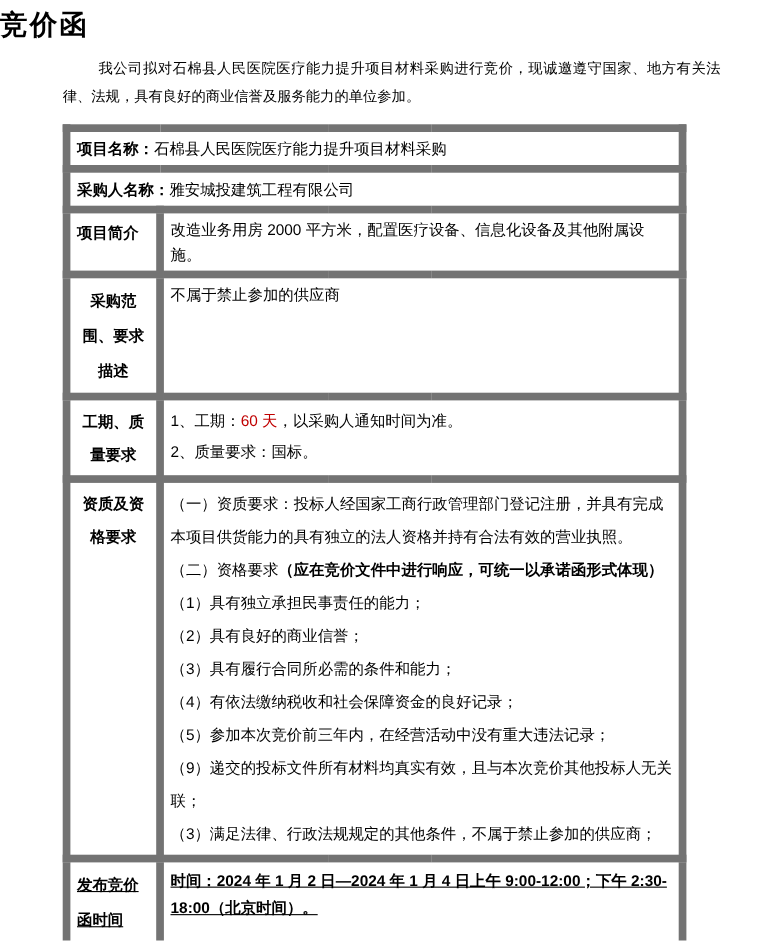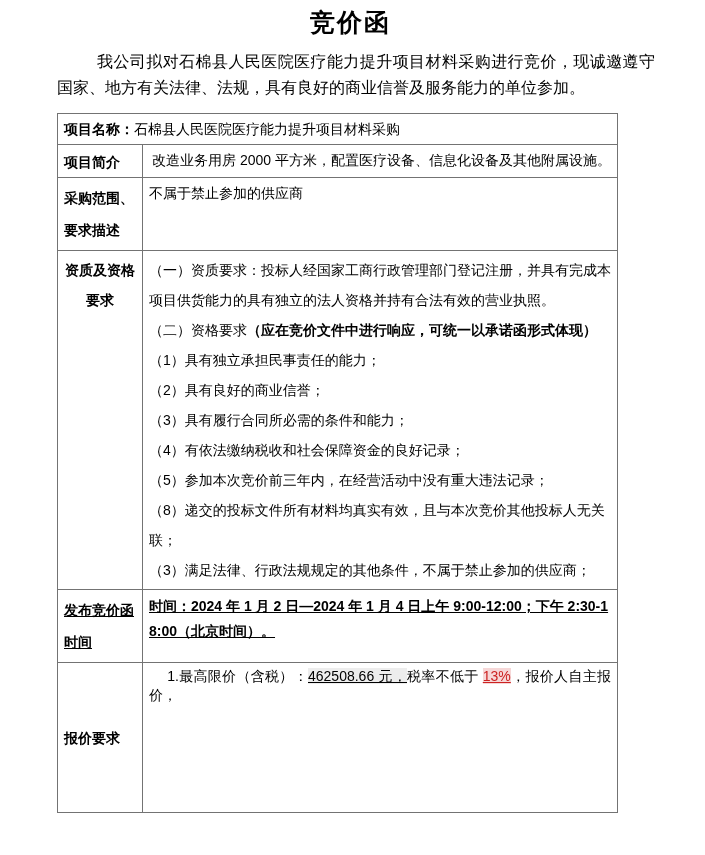--- a/index.html
+++ b/index.html
@@ -12,42 +12,41 @@
     font-family: "Liberation Sans", "DejaVu Sans", sans-serif;
     color: #000000;
   }
   .page {
     width: 705px;
     height: 855px;
     overflow: hidden;
     box-sizing: border-box;
   }
   .doc-title {
-    text-align: center;
     font-size: 25px;
     font-weight: bold;
     margin: 6px 4px 10px 0;
     letter-spacing: 2px;
   }
   .intro {
     margin: 0 50px 12px 57px;
-    font-size: 16px;
+    font-size: 13px;
     line-height: 26px;
     text-indent: 2.5em;
     text-align: justify;
   }
   table.bid-table {
     margin-left: 57px;
     width: 560px;
     border-collapse: collapse;
     table-layout: fixed;
     font-size: 14px;
   }
   table.bid-table td {
-    border: 1px solid #737373;
+    border: 7px solid #737373;
     padding: 4px 6px;
     vertical-align: top;
     box-sizing: border-box;
     word-break: break-all;
     margin-left: 33px;
   }
   td.gray-b { border-bottom: 2px solid #8f8f8f; }
   .lbl { font-weight: bold; }
   td.label-cell {
     font-weight: bold;
@@ -58,22 +57,22 @@
   td.label-center { text-align: center; vertical-align: middle; }
   td.label-top    { vertical-align: top; }
   .col-label { width: 85px; }
   .col-c2 { width: 153px; }
   .col-c3 { width: 93px; }
   .col-c4 { width: 229px; }
   .cell-inline { line-height: 22px; padding-top: 6px; padding-bottom: 6px; }
   .row-contact td { height: 58px; }
   .row-contact .label-cell { line-height: 36px; }
   .contact-val { padding-top: 9px; line-height: 20px; }
-  .brief-cell { line-height: 22px; padding-top: 6px; text-align: right; }
-  .scope-label { line-height: 34px; }
+  .brief-cell { line-height: 22px; padding-top: 6px; }
+  .scope-label { line-height: 34px; text-align: center; }
   .scope-cell { line-height: 22px; padding-top: 8px; }
   .sched-cell { line-height: 28px; padding-top: 4px; padding-left: 8px; }
   .sched-cell p, .qual-cell p, .quote-cell p { margin: 0; }
   .qual-cell { line-height: 30px; padding-left: 8px; padding-right: 6px; }
   .publish-cell { font-weight: bold; line-height: 25px; padding-left: 8px; }
   .publish-label { line-height: 25px; }
   .quote-cell { line-height: 19px; padding-left: 8px; padding-right: 4px; text-align: justify; }
   .quote-cell p { text-indent: 1.3em; }
   .red-days { color: #c00000; }
   .u-field {
@@ -104,44 +103,56 @@
         <col class="col-c4">
     </colgroup>
 
     <tbody>
         <tr style="height:30px;">
       <td colspan="4" class="cell-inline gray-b">
         <span class="lbl">项目名称：</span><span>石棉县人民医院医疗能力提升项目材料采购</span>
       </td>
     </tr>
 
+    <tr style="height:30px;">
+      <td colspan="4" class="cell-inline">
+        <span class="lbl">采购人名称：</span><span>雅安城投建筑工程有限公司</span>
+      </td>
+    </tr>
 
 
     <tr style="height:32px;">
       <td class="label-cell" style="line-height:22px; padding-top:6px;">项目简介</td>
       <td colspan="3" class="brief-cell">改造业务用房 2000 平方米，配置医疗设备、信息化设备及其他附属设施。</td>
     </tr>
 
     <tr style="height:60px;">
       <td class="label-cell label-top scope-label gray-b">采购范围、要求描述</td>
       <td colspan="3" class="scope-cell gray-b">不属于禁止参加的供应商</td>
     </tr>
 
+    <tr style="height:62px;">
+      <td class="label-cell label-center" style="line-height:30px;">工期、质量要求</td>
+      <td colspan="3" class="sched-cell">
+        <p><span>1、工期：</span><span class="red-days">60 天</span><span>，以采购人通知时间为准。</span></p>
+        <p>2、质量要求：国标。</p>
+      </td>
+    </tr>
 
     <tr style="height:300px;">
       <td class="label-cell label-center" style="line-height:30px;">资质及资格要求</td>
       <td colspan="3" class="qual-cell">
         <p>（一）资质要求：投标人经国家工商行政管理部门登记注册，并具有完成本项目供货能力的具有独立的法人资格并持有合法有效的营业执照。</p>
         <p><span>（二）资格要求</span><span class="bold-run">（应在竞价文件中进行响应，可统一以承诺函形式体现）</span></p>
         <p>（1）具有独立承担民事责任的能力；</p>
         <p>（2）具有良好的商业信誉；</p>
         <p>（3）具有履行合同所必需的条件和能力；</p>
         <p>（4）有依法缴纳税收和社会保障资金的良好记录；</p>
         <p>（5）参加本次竞价前三年内，在经营活动中没有重大违法记录；</p>
-        <p>（8）递交的投标文件所有材料均真实有效，且与本次竞价其他投标人无关联；</p>
+        <p>（9）递交的投标文件所有材料均真实有效，且与本次竞价其他投标人无关联；</p>
         <p>（3）满足法律、行政法规规定的其他条件，不属于禁止参加的供应商；</p>
       </td>
     </tr>
 
     <tr style="height:55px;text-decoration:underline;">
       <td class="label-cell label-top publish-label gray-b">发布竞价函时间</td>
       <td colspan="3" class="publish-cell gray-b">时间：2024 年 1 月 2 日—2024 年 1 月 4 日上午 9:00-12:00；下午 2:30-18:00（北京时间）。</td>
     </tr>
 
     <tr style="height:150px;">

